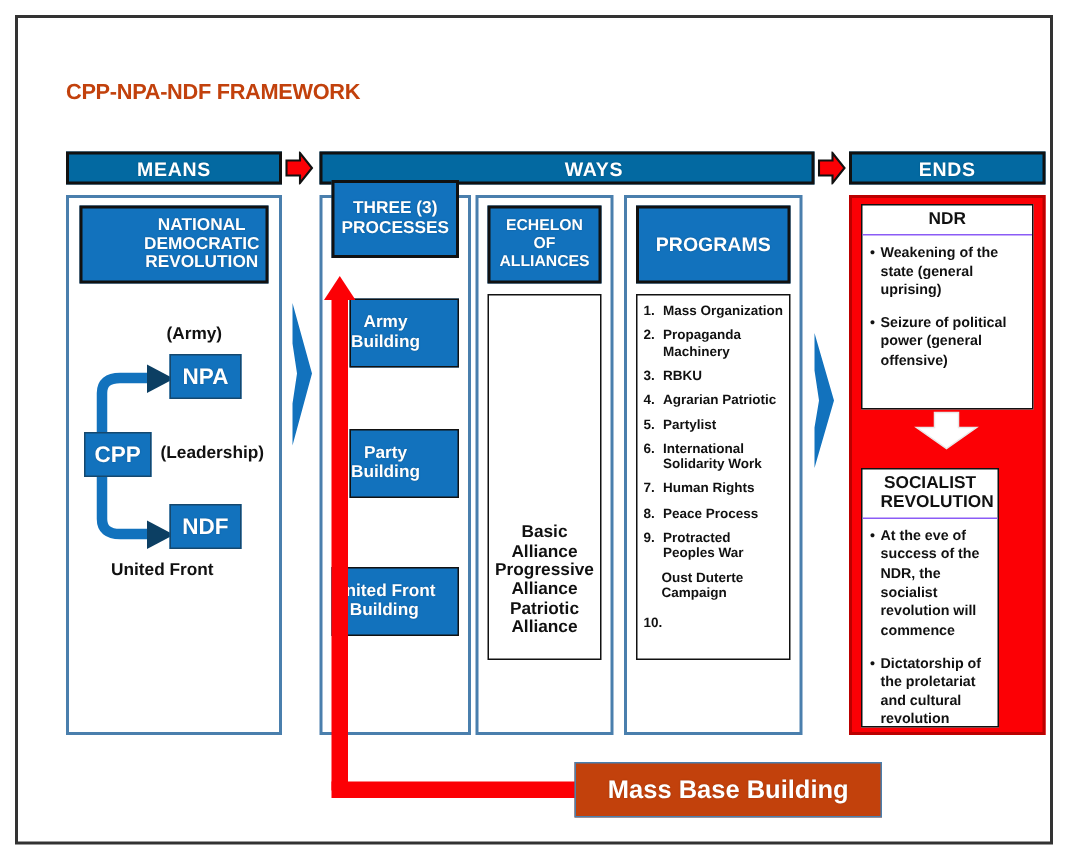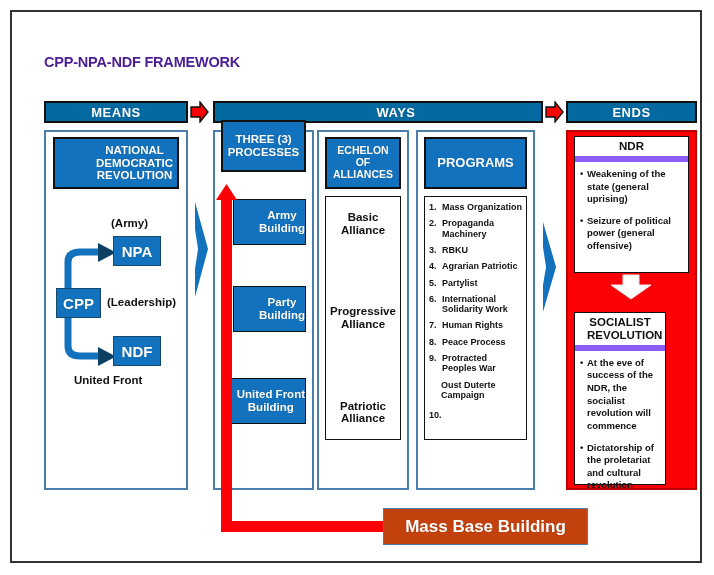--- a/index.html
+++ b/index.html
@@ -1,21 +1,21 @@
 <!DOCTYPE html>
 <html><head>
 <meta charset="utf-8">
 <style>
   html,body{margin:0;padding:0;background:#fff;}
   body{width:714px;height:575px;font-family:"Liberation Sans",sans-serif;-webkit-font-smoothing:antialiased;}
   #frame{position:absolute;left:10px;top:10px;width:692px;height:553px;border:2px solid #333;box-sizing:border-box;background:#fff;}
   .abs{position:absolute;box-sizing:border-box;}
 
   
-  #title{left:32px;top:42px;font-size:14.5px;font-weight:bold;color:#4c1d95;letter-spacing:-0.2px;}
+  #title{left:32px;top:42px;font-size:14.5px;font-weight:bold;color:#c2410c;letter-spacing:-0.2px;}
 
   
   .banner{background:#0369a1;border:2px solid #111;color:#fff;font-weight:bold;font-size:13px;
           display:flex;align-items:center;justify-content:center;letter-spacing:0.5px;height:22px;
           text-shadow:0 0 1px rgba(0,0,0,.25);}
   #banner-means{left:32px;top:89px;width:144px;}
   #banner-ways{left:201px;top:89px;width:330px;padding-left:36px;}
   #banner-ends{left:554px;top:89px;width:131px;}
   .chev{width:19px;height:22px;}
   #chev1{left:178px;top:89px;}
@@ -45,42 +45,42 @@
   #npa{left:101px;top:224px;width:48px;height:30px;}
   #ndf{left:101px;top:324px;width:48px;height:30px;}
   #cpp{left:44px;top:276px;width:45px;height:30px;}
   .lbl{font-size:11.5px;font-weight:bold;color:#111;}
   #lbl-army{left:99px;top:205px;}
   #lbl-lead{left:95px;top:284px;}
   #lbl-uf{left:62px;top:362px;}
 
   
   .procbox{background:#1272bd;border:1.5px solid #111;color:#fff;font-weight:bold;font-size:11.5px;
-           display:flex;align-items:center;justify-content:flex-end;text-align:center;line-height:1.15;
+           display:flex;align-items:center;justify-content:flex-start;text-align:center;line-height:1.15;
            text-shadow:0 0 1px rgba(0,0,0,.3);}
   #p-army{left:221px;top:187px;width:73px;height:46px;}
   #p-party{left:221px;top:274px;width:73px;height:46px;}
   #p-uf{left:209px;top:366px;width:85px;height:46px;}
 
   
   #ech-body{left:313px;top:184px;width:76px;height:244px;border:1.5px solid #111;background:#fff;
-            display:flex;flex-direction:column;justify-content:space-between;align-items:center;padding:14px 0;}
+            display:flex;flex-direction:column;justify-content:flex-end;align-items:center;padding:14px 0;}
   .ech-item{font-size:11.5px;font-weight:bold;color:#111;text-align:center;line-height:1.1;}
 
   
   #prog-body{left:412px;top:184px;width:103px;height:244px;border:1.5px solid #111;background:#fff;padding:5px 3px 0 4px;}
   .prog-item{display:flex;font-size:9px;font-weight:bold;color:#111;line-height:1.13;margin-bottom:6.2px;}
   .prog-num{width:13px;flex:none;}
   .prog-num.tight{width:12px;margin-top:30px;}
 
   
   .endbox{background:#fff;border:1.5px solid #111;}
   #ndr-box{left:562px;top:124px;width:115px;height:137px;}
   #soc-box{left:562px;top:300px;width:92px;height:173px;}
-  .end-hdr{font-size:11.5px;font-weight:bold;color:#111;text-align:center;border-bottom:6px solid #8b5cf6;
+  .end-hdr{font-size:11.5px;font-weight:bold;color:#111;text-align:center;border-bottom:1px solid #8b5cf6;
            padding:3px 12px;line-height:1.12;}
   .end-list{padding:6px 5px 0 5px;}
   .end-item{display:flex;font-size:9.5px;font-weight:bold;color:#111;line-height:1.33;margin-bottom:9px;}
   .end-bullet{width:7px;flex:none;}
 
   
   #mbb{left:371px;top:496px;width:205px;height:37px;background:#c2410c;border:1.5px solid #4a7fad;
        color:#fff;font-weight:bold;font-size:17px;display:flex;align-items:center;justify-content:center;
        text-shadow:0 0 1px rgba(0,0,0,.25);z-index:3;}
   #mbb-h{left:209px;top:509px;width:168px;height:11px;background:#fc0005;z-index:2;}

